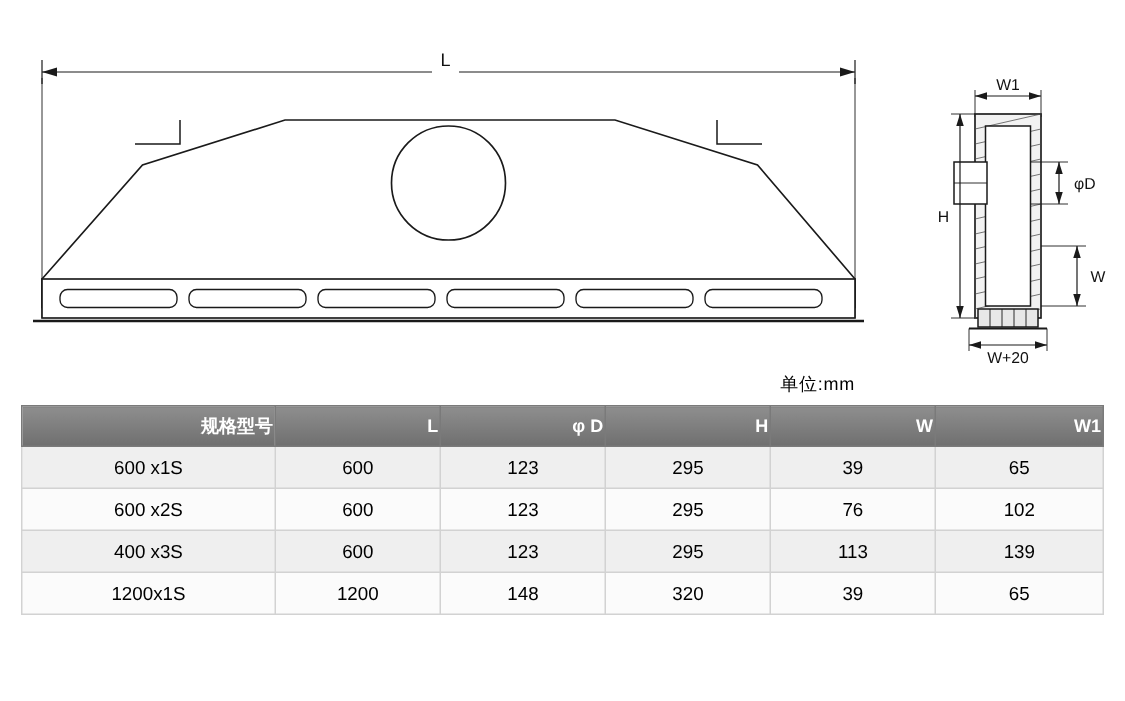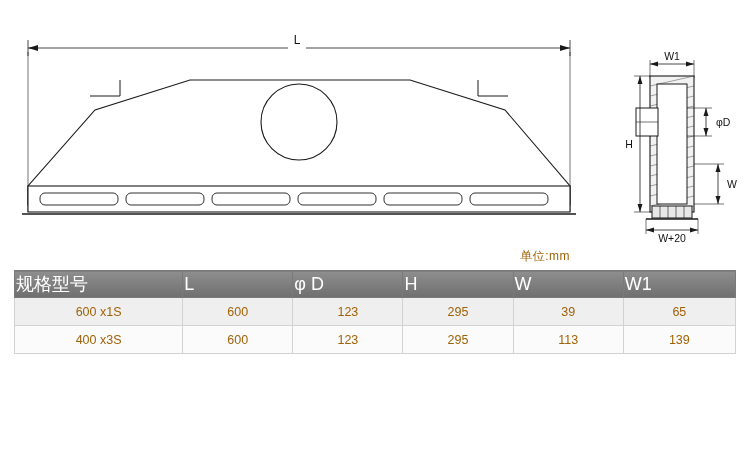--- a/index.html
+++ b/index.html
@@ -15,49 +15,49 @@
 
   
   .drawing{position:absolute;left:0;top:0;width:750px;height:250px;}
   svg{display:block;}
 
   
   .unit{
     position:absolute;
     right:180px;top:248px;
     font-size:12px;
-    color:#a16207;
+    color:#000000;
     letter-spacing:.5px;
   }
 
   
   .table-area{
     position:absolute;
     left:14px;top:270px;
     width:722px;
   }
   table{
     border-collapse:collapse;
     width:722px;
     font-size:12.5px;
   }
   thead th{
     background:linear-gradient(#8e8e8e,#6f6f6f);
     color:#ffffff;
-    font-weight:normal;
+    font-weight:bold;
     height:24px;
-    text-align:left;
+    text-align:right;
     border:1px solid #7a7a7a;
-    font-size:18px;
+    font-size:12px;
   }
   tbody td{
     height:25px;
     text-align:center;
     border:1px solid #d2d2d2;
-    color:#a16207;
+    color:#000000;
   }
   tbody tr:nth-child(odd) td{background:#efefef;}
   tbody tr:nth-child(even) td{background:#fbfbfb;}
 
   .col0{width:170px;}
   .col1{width:110px;}
   .col2{width:110px;}
   .col3{width:110px;}
   .col4{width:110px;}
   .col5{width:112px;}
@@ -195,24 +195,40 @@
       <tbody>
         <tr>
           <td>600 x1S</td>
           <td>600</td>
           <td>123</td>
           <td>295</td>
           <td>39</td>
           <td>65</td>
         </tr>
         <tr>
+          <td>600 x2S</td>
+          <td>600</td>
+          <td>123</td>
+          <td>295</td>
+          <td>76</td>
+          <td>102</td>
+        </tr>
+        <tr>
           <td>400 x3S</td>
           <td>600</td>
           <td>123</td>
           <td>295</td>
           <td>113</td>
           <td>139</td>
         </tr>
+        <tr>
+          <td>1200x1S</td>
+          <td>1200</td>
+          <td>148</td>
+          <td>320</td>
+          <td>39</td>
+          <td>65</td>
+        </tr>
       </tbody>
     </table>
   </div>
 
 </div>
 
 </body></html>

